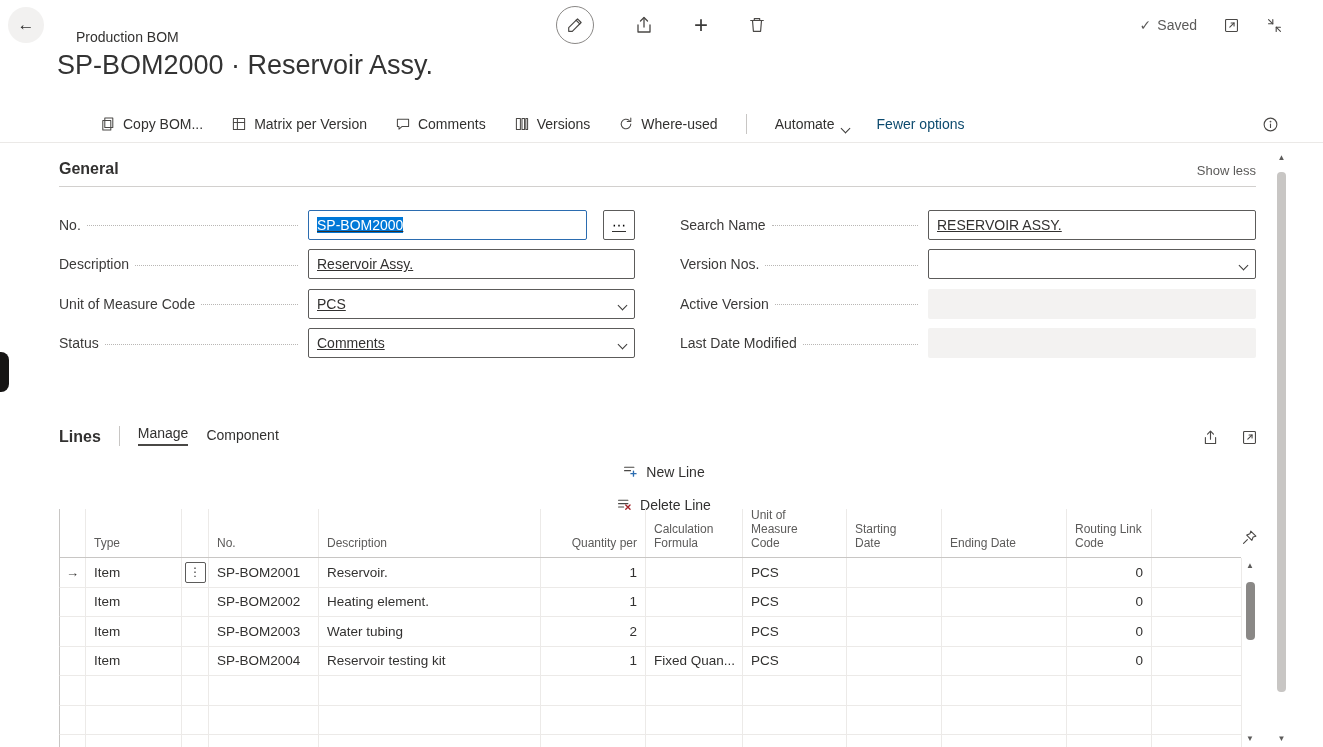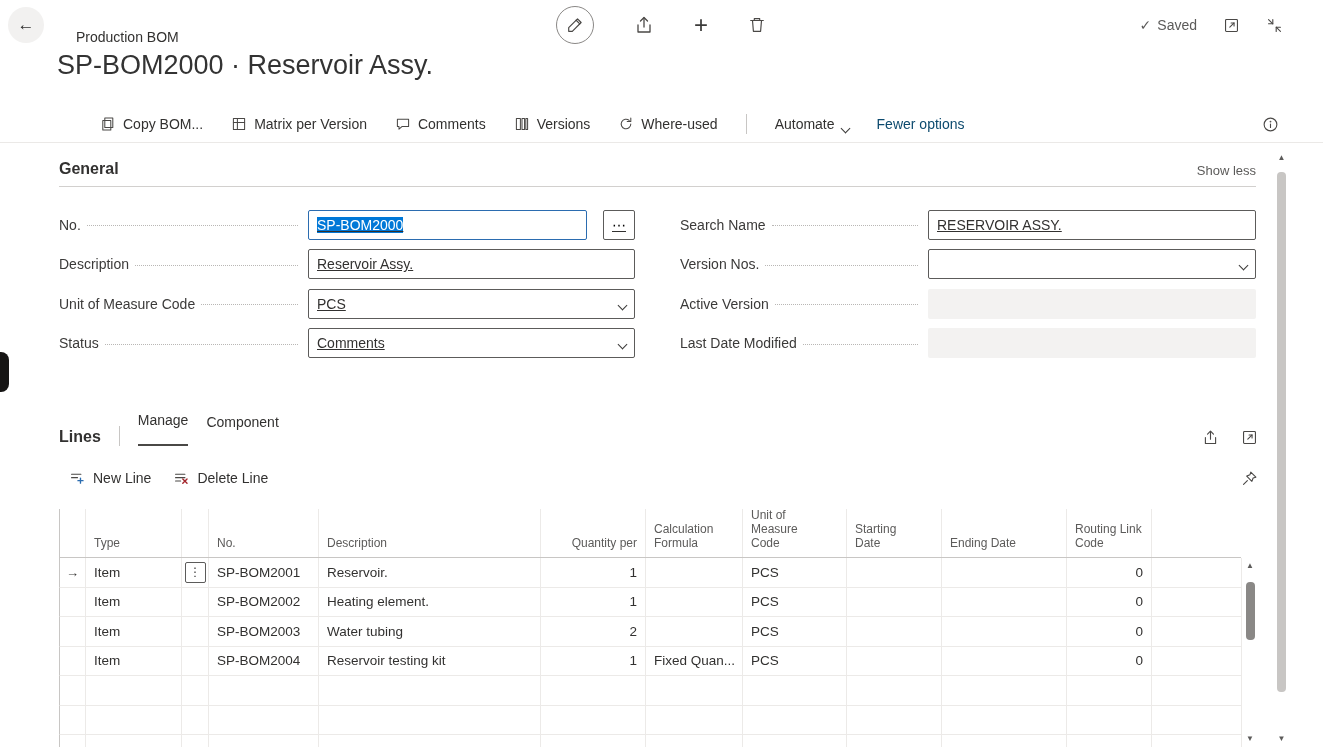--- a/index.html
+++ b/index.html
@@ -56,24 +56,24 @@
   .sel { background:#0078d7; color:#fff; }
   .dots-btn { width:32px; height:30px; border:1px solid #5c5b5a; border-radius:2px; background:#fff;
     font-size:14px; display:flex; align-items:center; justify-content:center; cursor:pointer; flex:none; }
   .dd .chev-wrap { margin-left:auto; padding-left:6px; }
   .disabled-box { flex:1; height:30px; background:#f3f2f1; border-radius:2px; }
 
   
   .lines { position:absolute; top:420px; left:59px; width:1199px; }
   .part-head { display:flex; align-items:flex-end; height:26px; gap:18px; }
   .part-title { font-size:16px; font-weight:700; }
-  .tab { font-size:14px; padding-bottom:16px; cursor:pointer; color:#323130; }
+  .tab { font-size:14px; padding-bottom:3px; cursor:pointer; color:#323130; }
   .tab.active { border-bottom:2px solid #4a4846; }
   .ph-icons { margin-left:auto; display:flex; gap:22px; align-items:center; }
-  .lines-toolbar { margin-top:17px; height:30px; display:flex; align-items:center; gap:22px; padding-left:10px; }
+  .lines-toolbar { margin-top:17px; height:30px; display:flex; align-items:center; gap:16px; padding-left:10px;flex-direction:column; }
   .lt-item { display:flex; align-items:center; gap:7px; cursor:pointer; }
   .pin-btn { margin-left:auto; }
 
   
   .grid { margin-top:16px; height:238px; overflow:hidden; position:relative; }
   .trow { display:grid; width:1182px; border-left:1px solid #c8c6c4;
     grid-template-columns:26px 96px 27px 110px 222px 105px 97px 104px 95px 125px 85px 90px; }
   .hrow { border-bottom:1px solid #c8c6c4; height:49px; }
   .th { display:flex; align-items:flex-end; padding:0 8px 7px 8px; font-size:12px; color:#5c5b5a;
     line-height:14px; border-right:1px solid #eceae8; overflow:hidden; cursor:pointer; }

